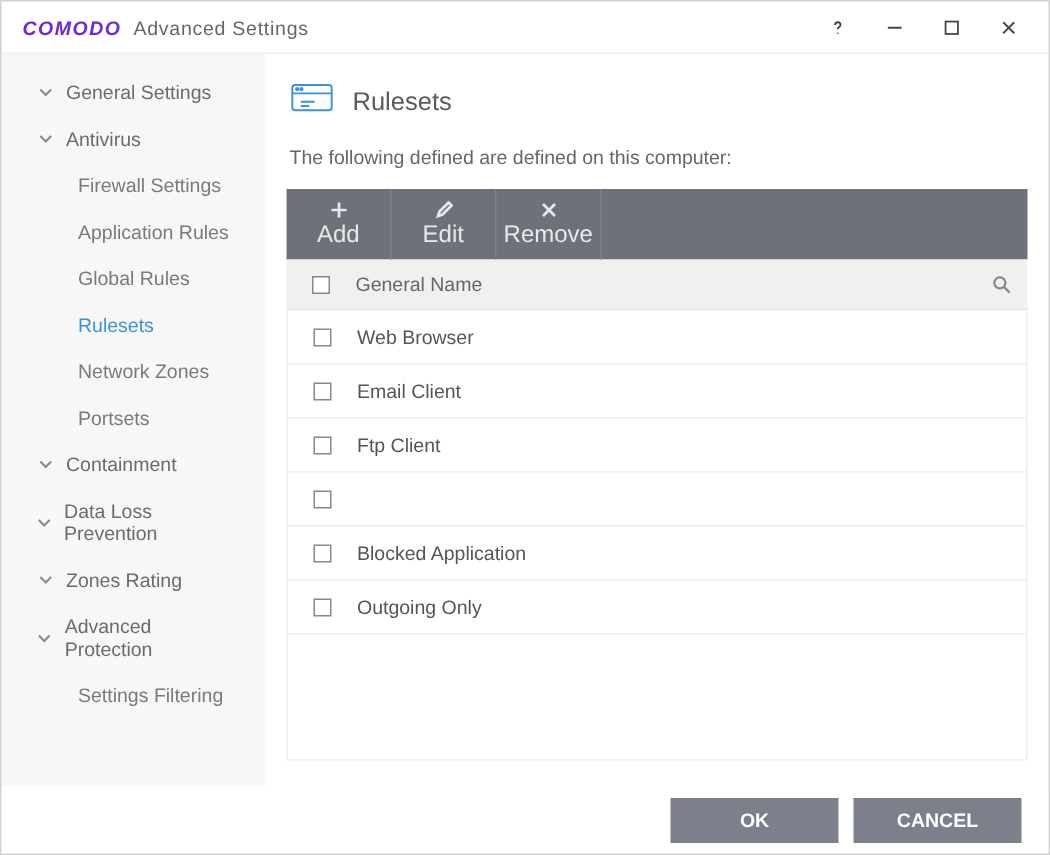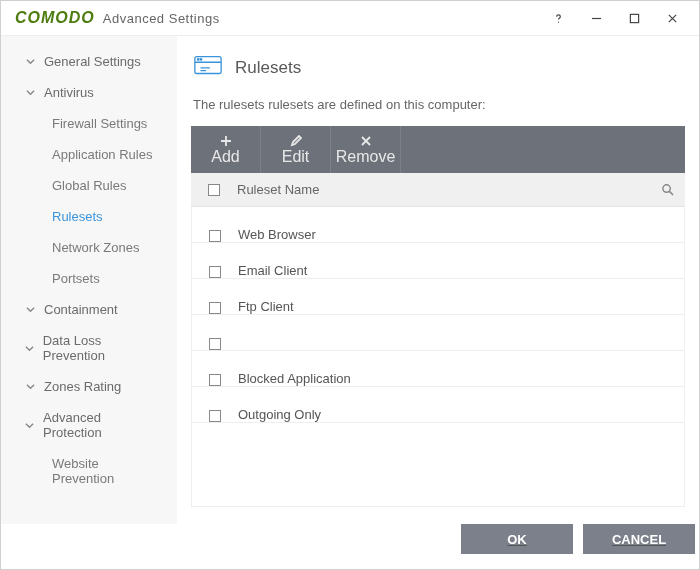--- a/index.html
+++ b/index.html
@@ -1,19 +1,19 @@
 <!DOCTYPE html>
 <html><head>
   <meta charset="utf-8">
   <style>
     * { box-sizing: border-box; margin: 0; padding: 0; }
     body { font-family: "Segoe UI", Arial, sans-serif; font-size: 13px; background: #fff; color: #555; width: 700px; height: 570px; overflow: hidden; border: 1px solid #d0d0d0; }
 
     .titlebar { height: 35px; display: flex; align-items: center; padding: 0 8px 0 14px; border-bottom: 1px solid #eee; }
-    .logo { color: #4d7c0f; font-size: 16px; letter-spacing: 1px; font-weight: 700; font-style: italic; }
+    .logo { color: #6d28d9; font-size: 13px; letter-spacing: 1px; font-weight: 700; font-style: italic; }
     .logo-sub { font-size: 13px; color: #666; margin-left: 8px; letter-spacing: 0.5px; }
     .title-spacer { flex: 1; }
     .win-btn { width: 38px; height: 24px; display: flex; justify-content: center; align-items: center; color: #666; cursor: pointer; }
     .win-btn svg { width: 11px; height: 11px; stroke: #444; stroke-width: 1.3; fill: none; }
 
     .body-wrap { display: flex; height: calc(100% - 35px - 45px); }
     .sidebar { width: 176px; background: #f7f7f7; padding: 10px 11px; overflow-y: auto; }
     .nav-item { display: flex; align-items: center; padding: 8px 12px; color: #6b6b6b; cursor: pointer; }
     .nav-item.top { font-size: 13px; }
     .nav-sub { display: flex; align-items: center; padding: 8px 12px 8px 40px; color: #7a7a7a; cursor: pointer; font-size: 13px; }
@@ -32,25 +32,25 @@
     .tool-btn .ico { display: block; margin: 0 auto 3px; width: 12px; height: 12px; }
     .tool-btn svg { stroke: #e8e8e8; stroke-width: 1.8; fill: none; }
 
     .grid-head { display: flex; align-items: center; background: #f0f0f0; height: 34px; border-bottom: 1px solid #e3e3e3; }
     .chk-cell { width: 46px; display: flex; justify-content: center; }
     .chk { width: 12px; height: 12px; border: 1px solid #888; background: #fff; }
     .colname { flex: 1; color: #666; font-size: 13px; }
     .search-cell { width: 36px; display: flex; justify-content: center; }
     .search-cell svg { width: 13px; height: 13px; stroke: #888; stroke-width: 1.6; fill: none; }
 
-    .row { display: flex; align-items: flex-end; height: 36px; border-bottom: 1px solid #eee; }
+    .row { display: flex; align-items: center; height: 36px; border-bottom: 1px solid #eee; }
     .rname { flex: 1; color: #555; }
     .grid-body { background: #fff; border: 1px solid #eee; border-top: none; height: 300px; }
 
-    .footer { height: 45px; display: flex; justify-content: flex-end; gap: 10px; padding: 0 4px; background: #fff; text-decoration: underline; }
+    .footer { height: 45px; display: flex; justify-content: flex-end; align-items: center; gap: 10px; padding: 0 18px; background: #fff; }
     .btn { width: 112px; height: 30px; background: #7c808a; color: #fff; font-size: 13px; font-weight: 600; display: flex; align-items: center; justify-content: center; cursor: pointer; border: none; }
   </style>
 </head>
 <body>
 
 <div class="titlebar">
   <span class="logo">COMODO</span>
   <span class="logo-sub">Advanced Settings</span>
   <span class="title-spacer"></span>
   <span class="win-btn">
@@ -138,53 +138,53 @@
       </div>
     <div class="nav-item top">
         <span class="chev">
           <svg viewBox="0 0 10 10">
             <path d="M1 3l4 4 4-4"></path>
           </svg>
         </span>
         <span>Advanced Protection</span>
       </div>
       <div class="nav-sub">
-        <span>Website Prevention</span>
+        <span>Settings Filtering</span>
       </div>
   </div>
 
   <div class="content">
     <div class="panel-header">
       <span class="hdr-icon"><svg viewBox="0 0 32 24">
             <rect x="2" y="2" width="28" height="18" rx="2"></rect>
             <path d="M2 8h28M8 14h10M8 17h6"></path>
             <circle cx="5.5" cy="5" r="0.8" fill="#3b94d9"></circle>
             <circle cx="8.5" cy="5" r="0.8" fill="#3b94d9"></circle>
           </svg></span>
       <span class="panel-title">Rulesets</span>
     </div>
-    <div class="panel-desc">The rulesets rulesets are defined on this computer:</div>
+    <div class="panel-desc">The following defined are defined on this computer:</div>
 
     <div class="toolbar">
       <div class="tool-btn"><span class="ico"><svg viewBox="0 0 12 12">
               <path d="M6 1v10M1 6h10"></path>
             </svg></span><span>Add</span></div>
       <div class="tool-btn"><span class="ico"><svg viewBox="0 0 12 12">
               <path d="M2 10l1-3 6-6 2 2-6 6-3 1z"></path>
             </svg></span><span>Edit</span></div>
       <div class="tool-btn"><span class="ico"><svg viewBox="0 0 12 12">
               <path d="M2 2l8 8M10 2l-8 8"></path>
             </svg></span><span>Remove</span></div>
     </div>
 
     <div class="grid-head">
       <div class="chk-cell">
           <div class="chk"></div>
         </div>
-      <div class="colname">Ruleset Name</div>
+      <div class="colname">General Name</div>
       <div class="search-cell">
           <svg viewBox="0 0 14 14">
             <circle cx="6" cy="6" r="4"></circle>
             <path d="M9 9l4 4"></path>
           </svg>
         </div>
     </div>
 
     <div class="grid-body">
       <div class="row">

